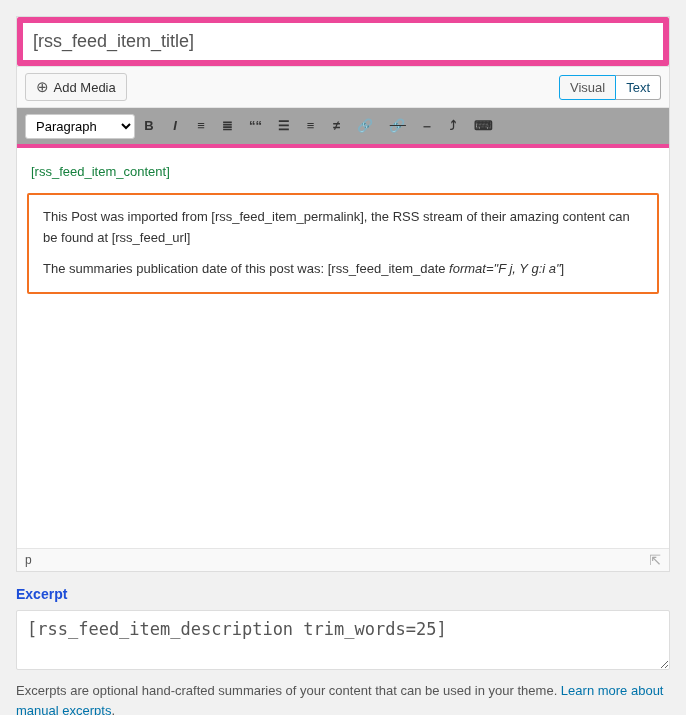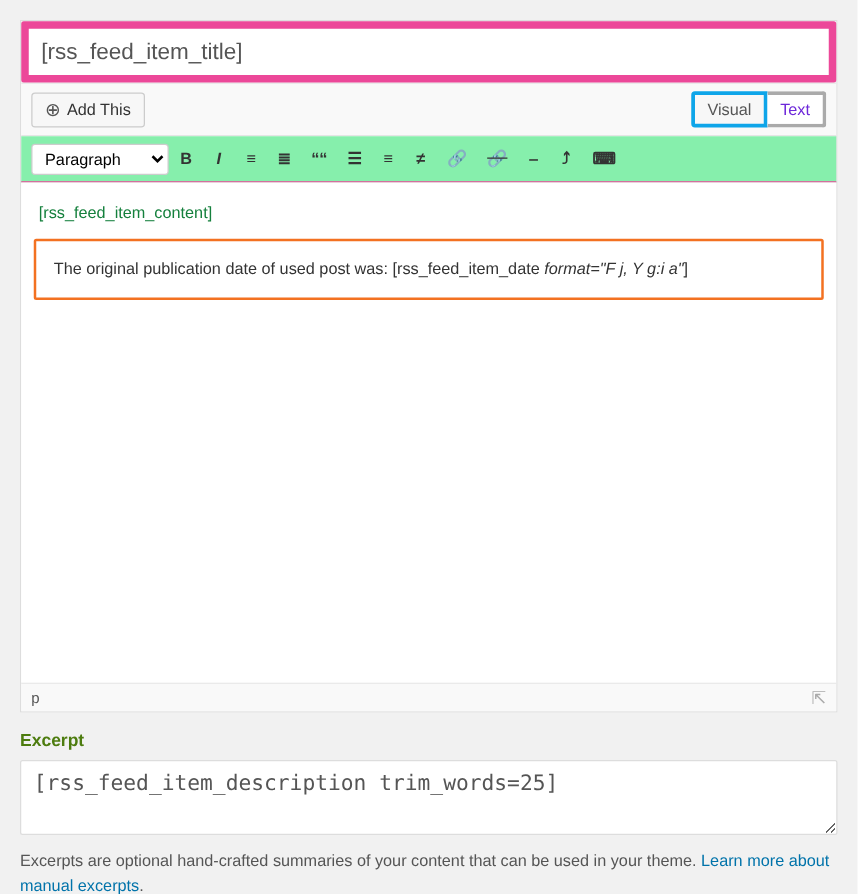--- a/index.html
+++ b/index.html
@@ -54,42 +54,42 @@
     .add-media-icon {
       font-size: 15px;
       color: #555;
     }
     .view-switcher {
       display: flex;
       gap: 0;
     }
     .view-btn {
       padding: 4px 10px;
-      border: 3px solid #0ea5e9;
+      border: 1px solid #0ea5e9;
       background: #f7f7f7;
       cursor: pointer;
       font-size: 13px;
       color: #555;
     }
     .view-btn:first-child { border-radius: 3px 0 0 3px; }
     .view-btn:last-child { border-radius: 0 3px 3px 0; border-left: none; }
     .view-btn.active {
       background: #fff;
-      color: #6d28d9;
+      color: #0c4a6e;
       border-color: #aaa;
     }
 
     
     .editor-toolbar {
       display: flex;
       align-items: center;
       gap: 2px;
       padding: 5px 8px;
-      border-bottom: 1px solid #ec4899;
-      background: #86efac;
+      border-bottom: 4px solid #ec4899;
+      background: #a3a3a3;
       flex-wrap: wrap;
     }
     .format-select {
       padding: 3px 6px;
       border: 1px solid #ccc;
       border-radius: 3px;
       font-size: 13px;
       background: #fff;
       cursor: pointer;
     }
@@ -152,21 +152,21 @@
       font-size: 14px;
     }
 
     
     .excerpt-section {
       padding: 14px 0 0 0;
     }
     .excerpt-label {
       font-size: 14px;
       font-weight: 600;
-      color: #4d7c0f;
+      color: #1d4ed8;
       margin-bottom: 8px;
     }
     .excerpt-textarea {
       width: 100%;
       border: 1px solid #ddd;
       border-radius: 2px;
       padding: 8px 10px;
       font-size: 17px;
       color: #555;
       resize: vertical;
@@ -189,21 +189,21 @@
 
 <div class="page-wrap">
 
   
   <input type="text" class="title-input" value="[rss_feed_item_title]" style="">
 
   
   <div class="media-bar">
     <button class="add-media-btn">
       <span class="add-media-icon">⊕</span>
-      <span>Add This</span>
+      <span>Add Media</span>
     </button>
     <div class="view-switcher">
       <button class="view-btn">Visual</button>
       <button class="view-btn active">Text</button>
     </div>
   </div>
 
   
   <div class="editor-toolbar">
     <select class="format-select"><option>Paragraph</option><option>Heading 1</option><option>Heading 2</option><option>Heading 3</option><option>Heading 4</option><option>Heading 5</option><option>Heading 6</option><option>Preformatted</option></select>
@@ -220,22 +220,23 @@
     <button class="toolbar-btn">⎯</button>
     <button class="toolbar-btn">⤴</button>
     <button class="toolbar-btn">⌨</button>
   </div>
 
   
   <div class="editor-area">
     <div class="shortcode-line">[rss_feed_item_content]</div>
 
     <div class="highlighted-block">
+      <p>This Post was imported from [rss_feed_item_permalink], the RSS stream of their amazing content can be found at [rss_feed_url]</p>
       <p>
-        <span>The original publication date of used post was: [rss_feed_item_date </span><span class="italic-text">format="F j, Y g:i a"</span><span>]</span>
+        <span>The summaries publication date of this post was: [rss_feed_item_date </span><span class="italic-text">format="F j, Y g:i a"</span><span>]</span>
       </p>
     </div>
   </div>
 
   
   <div class="status-bar">
     <span>p</span>
     <span class="resize-handle">⇱</span>
   </div>
 

